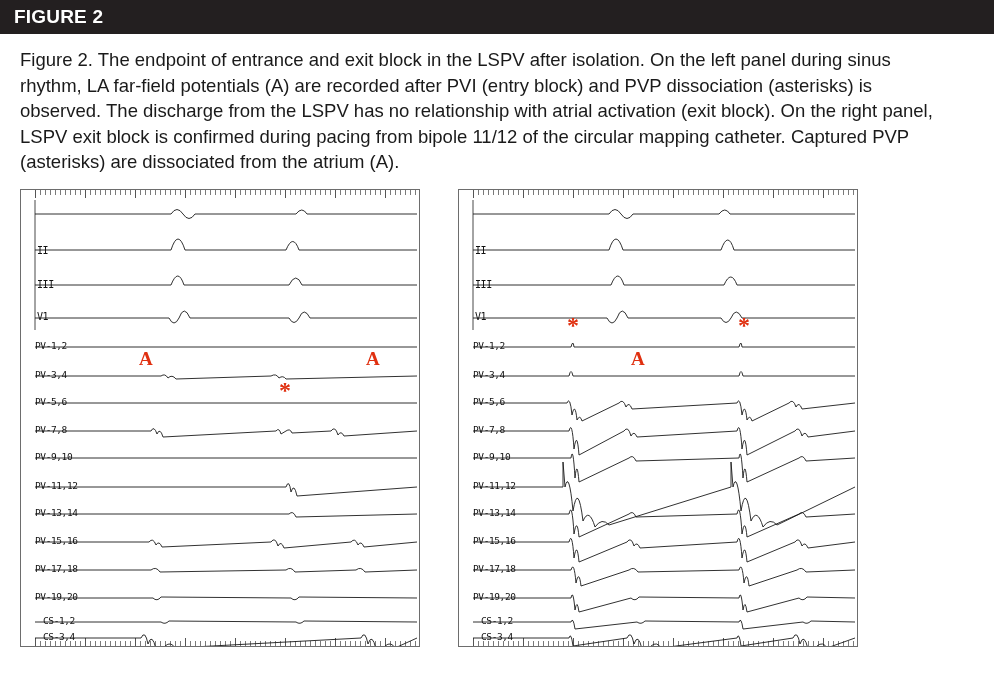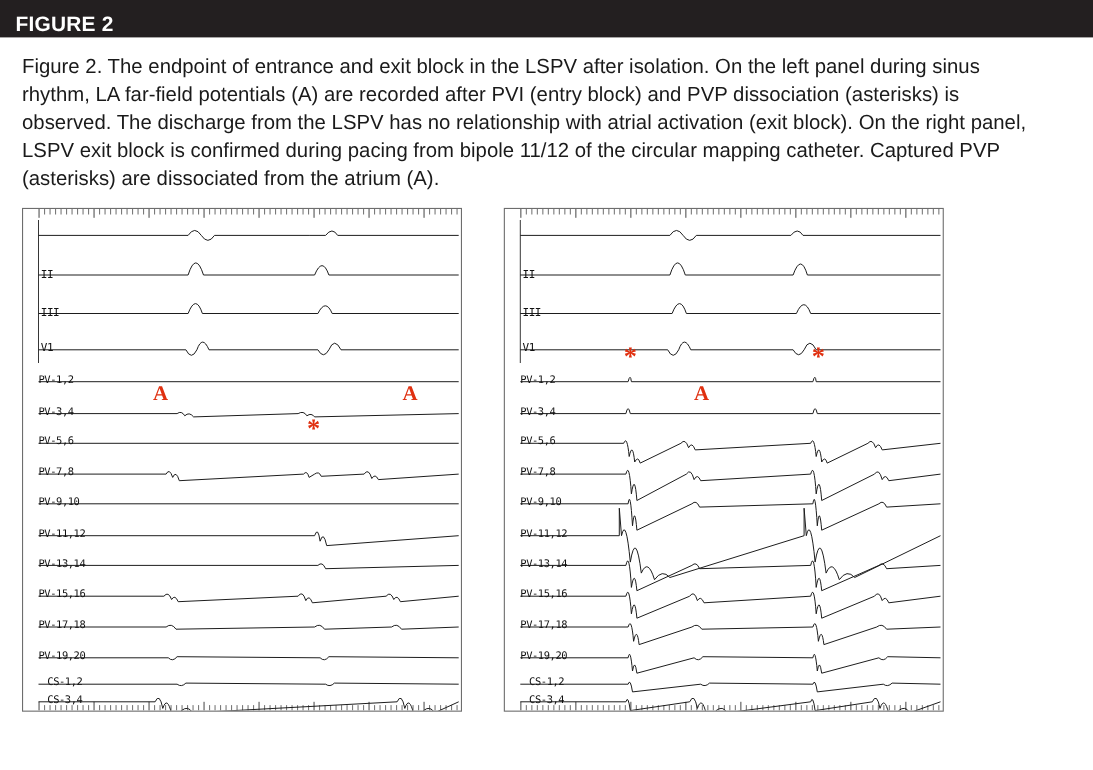--- a/index.html
+++ b/index.html
@@ -12,21 +12,21 @@
     height: 700px;
     font-family: "Liberation Sans", sans-serif;
     overflow: hidden;
     position: relative;
   }
   #figure-header {
     background: #231f20;
     color: #ffffff;
     height: 34px;
     display: flex;
-    align-items: flex-end;
+    align-items: center;
     padding-left: 14px;
     box-sizing: border-box;
   }
   #figure-header .title {
     font-size: 19px;
     font-weight: bold;
     letter-spacing: 0.2px;
   }
   #caption {
     padding: 13px 50px 0 20px;

